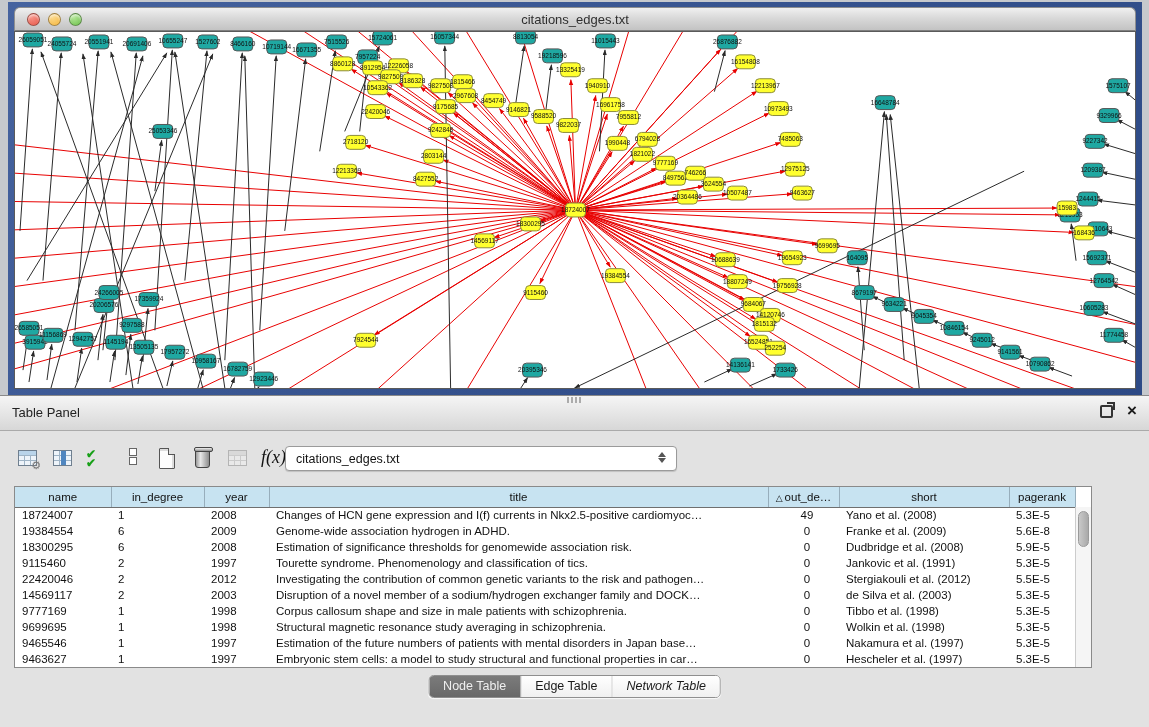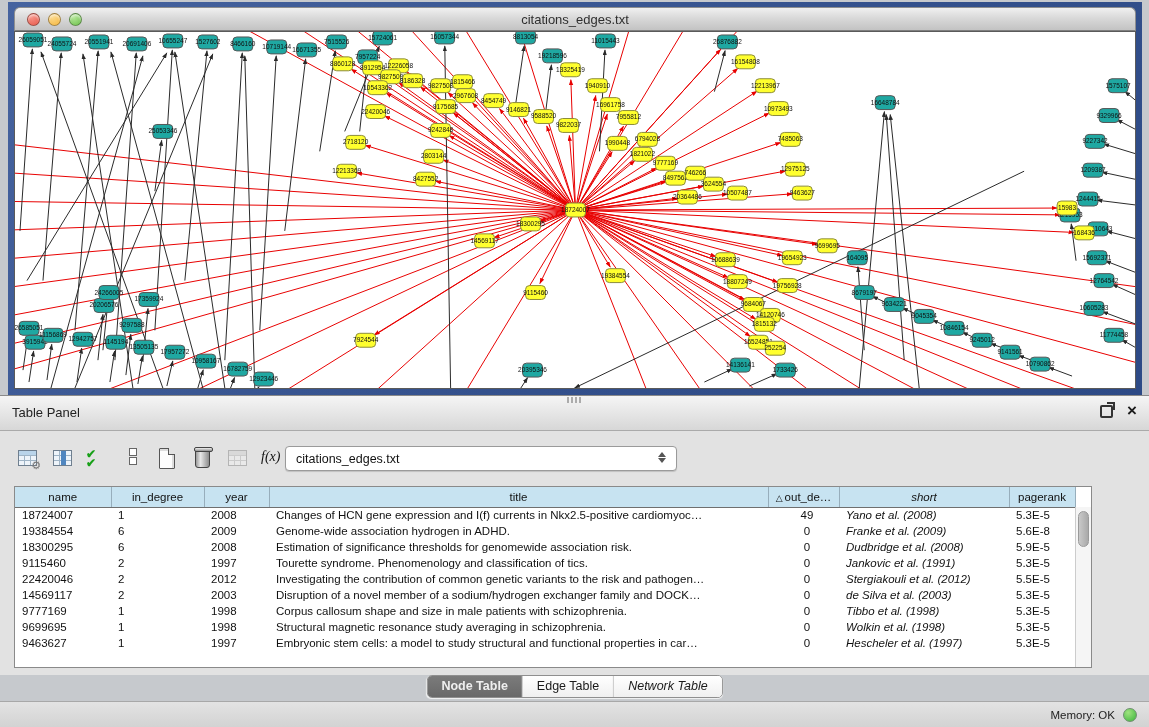--- a/index.html
+++ b/index.html
@@ -21,21 +21,21 @@
   .light.red{ background:radial-gradient(circle at 35% 30%,#f69287,#e8594a);}
   .light.yellow{ background:radial-gradient(circle at 35% 30%,#fbd88a,#f5b73f);}
   .light.green{ background:radial-gradient(circle at 35% 30%,#b4e698,#6cc04a);}
   .net-canvas { position:absolute; left:6px; top:29px; width:1122px; height:358px;
              background:#ffffff; border:1px solid #5a5a5a; }
   .net-canvas svg { width:100%; height:100%; display:block; }
 
   .node-label { font-size:6.5px; fill:#101010; text-anchor:middle; }
 
   
-  .table-panel { position:absolute; left:0; top:395px; width:1149px; height:280px;
+  .table-panel { position:absolute; left:0; top:395px; width:1149px; height:332px;
              background:#e2e2e2; border-top:1px solid #8a8a8a; }
   .panel-header { position:absolute; left:0; top:0; width:100%; height:35px;
              background:linear-gradient(#f5f5f5,#d7d7d7); border-bottom:1px solid #aaa; }
   .grip { position:absolute; left:50%; top:1px; width:16px; height:6px; transform:translateX(-50%);
              background:repeating-linear-gradient(90deg,#9a9a9a 0 2px,transparent 2px 4px); opacity:.8;}
   .panel-title { position:absolute; left:12px; top:9px; font-size:13px; color:#222; }
   .float-btn { position:absolute; right:36px; top:9px; width:13px; height:13px;
              border:2px solid #333; border-radius:2px; }
   .float-btn::after{content:""; position:absolute; right:-4px; top:-5px; width:6px; height:6px;
              border-top:2px solid #333; border-right:2px solid #333;}
@@ -59,52 +59,52 @@
   .boxes span{ display:block; width:8px; height:8px; border:1.5px solid #666; margin:1px auto; background:#fff;}
   .doc { position:absolute; left:3px; top:1px; width:16px; height:21px; background:#fdfdfd; border:1px solid #555;
          border-radius:1px; box-shadow:inset -2px 2px 0 #ddd; }
   .doc::after{content:""; position:absolute; right:-1px; top:-1px; width:6px; height:6px;
          background:#e2e2e2; border-left:1px solid #555; border-bottom:1px solid #555;}
   .trash { position:absolute; left:4px; top:2px; width:15px; height:19px;
          background:linear-gradient(90deg,#9a9a9a,#e8e8e8 35%,#8d8d8d); border:1px solid #444;
          border-radius:2px 2px 3px 3px;}
   .trash::before{content:""; position:absolute; left:-2px; top:-3px; width:17px; height:3px;
          background:linear-gradient(#f0f0f0,#909090); border:1px solid #444; border-radius:2px;}
-  .fx { font-size:14px; color:#111; font-family:"Liberation Serif",serif; font-style:italic; }
+  .fx { font-size:18px; color:#111; font-family:"Liberation Serif",serif; font-style:italic; }
 
   .table-select { position:absolute; left:285px; top:50px; width:392px; height:25px; background:#fff;
          border:1px solid #9a9a9a; border-radius:4px; box-shadow:0 1px 1px rgba(0,0,0,.15); }
   .table-select .val { position:absolute; left:10px; top:5px; font-size:12.5px; color:#111; }
   .stepper { position:absolute; right:9px; top:4px; width:9px; }
   .stepper i { display:block; width:0; height:0; border-left:4px solid transparent; border-right:4px solid transparent; margin:1px 0;}
   .stepper .up { border-bottom:5px solid #555; }
   .stepper .dn { border-top:5px solid #555; }
 
   
   .grid-box { position:absolute; left:14px; top:90px; width:1078px; height:182px;
          background:#fff; border:1px solid #8a8a8a; }
   table.data { border-collapse:collapse; table-layout:fixed; width:1060px; font-size:11.5px; color:#111; }
   table.data th { background:#c7e3f1; font-weight:normal; height:20px; text-align:center;
          border-right:1px solid #97aebc; border-bottom:1px solid #6f6f6f; overflow:hidden; white-space:nowrap;}
   table.data td { height:16px; padding:0 0 0 7px; border:none; overflow:hidden; white-space:nowrap;
          text-overflow:ellipsis; }
-  .c0{width:96px;} .c1{width:93px;} .c2{width:65px;} .c3{width:499px;} .c4{width:71px;text-align:center;} .c5{width:170px;font-style:italic;} .c6{width:66px;}
+  .c0{width:96px;} .c1{width:93px;} .c2{width:65px;} .c3{width:499px;} .c4{width:71px;text-align:center;} .c5{width:170px;} .c6{width:66px;}
   .sort-tri { font-size:9px; margin-right:2px; }
   .vscroll { position:absolute; right:0; top:20px; bottom:0; width:16px; background:#f5f5f5; border-left:1px solid #ccc; }
   .vthumb { position:absolute; left:2px; top:4px; width:11px; height:36px; background:linear-gradient(90deg,#c9c9c9,#a9a9a9);
          border-radius:6px; border:1px solid #9a9a9a;}
 
   
   .tabs { position:absolute; left:50%; top:279px; transform:translateX(-50%); display:flex;
          border:1px solid #8f8f8f; border-radius:5px; overflow:hidden; background:#fff;
          box-shadow:0 1px 1px rgba(255,255,255,.8);}
   .tab { padding:3px 14px 4px; font-size:12.5px; color:#1a1a1a; background:linear-gradient(#ffffff,#f0f0f0);
          border-right:1px solid #c4c4c4; cursor:default;}
   .tab:last-child{ border-right:none;font-style:italic; }
-  .tab.selected { background:linear-gradient(#7b7b7b,#696969); color:#efefef;font-weight:bold; }
+  .tab.selected { background:linear-gradient(#7b7b7b,#696969); color:#efefef; }
 
   
   .status-bar { position:absolute; left:0; top:305px; width:100%; height:27px;
          background:linear-gradient(#e3e3e3,#d2d2d2); border-top:1px solid #a8a8a8; }
   .mem { position:absolute; right:34px; top:7px; font-size:11.5px; color:#222; }
   .mem-dot { position:absolute; right:12px; top:6px; width:14px; height:14px; border-radius:50%;
          border:1px solid #6f8f6f; background:radial-gradient(circle at 35% 30%,#9fe37f,#3cb53c); }
 </style>
 </head>
 <body>
@@ -642,20 +642,29 @@
           <tr>
             <td class="c0">9699695</td>
             <td class="c1">1</td>
             <td class="c2">1998</td>
             <td class="c3">Structural magnetic resonance study averaging in schizophrenia.</td>
             <td class="c4">0</td>
             <td class="c5">Wolkin et al. (1998)</td>
             <td class="c6">5.3E-5</td>
           </tr>
           <tr>
+            <td class="c0">9465546</td>
+            <td class="c1">1</td>
+            <td class="c2">1997</td>
+            <td class="c3">Estimation of the future numbers of patients with mental disorders in Japan base…</td>
+            <td class="c4">0</td>
+            <td class="c5">Nakamura et al. (1997)</td>
+            <td class="c6">5.3E-5</td>
+          </tr>
+          <tr>
             <td class="c0">9463627</td>
             <td class="c1">1</td>
             <td class="c2">1997</td>
             <td class="c3">Embryonic stem cells: a model to study structural and functional properties in car…</td>
             <td class="c4">0</td>
             <td class="c5">Hescheler et al. (1997)</td>
             <td class="c6">5.3E-5</td>
           </tr>
         </tbody>
     </table>
@@ -663,17 +672,13 @@
       <div class="vthumb"></div>
     </div>
   </div>
 
   <div class="tabs" id="tabs">
       <div class="tab selected">Node Table</div>
       <div class="tab">Edge Table</div>
       <div class="tab">Network Table</div>
     </div>
 
-  <div class="status-bar">
-    <span class="mem">Memory: OK</span>
-    <span class="mem-dot"></span>
-  </div>
 </div>
 
 </body></html>

